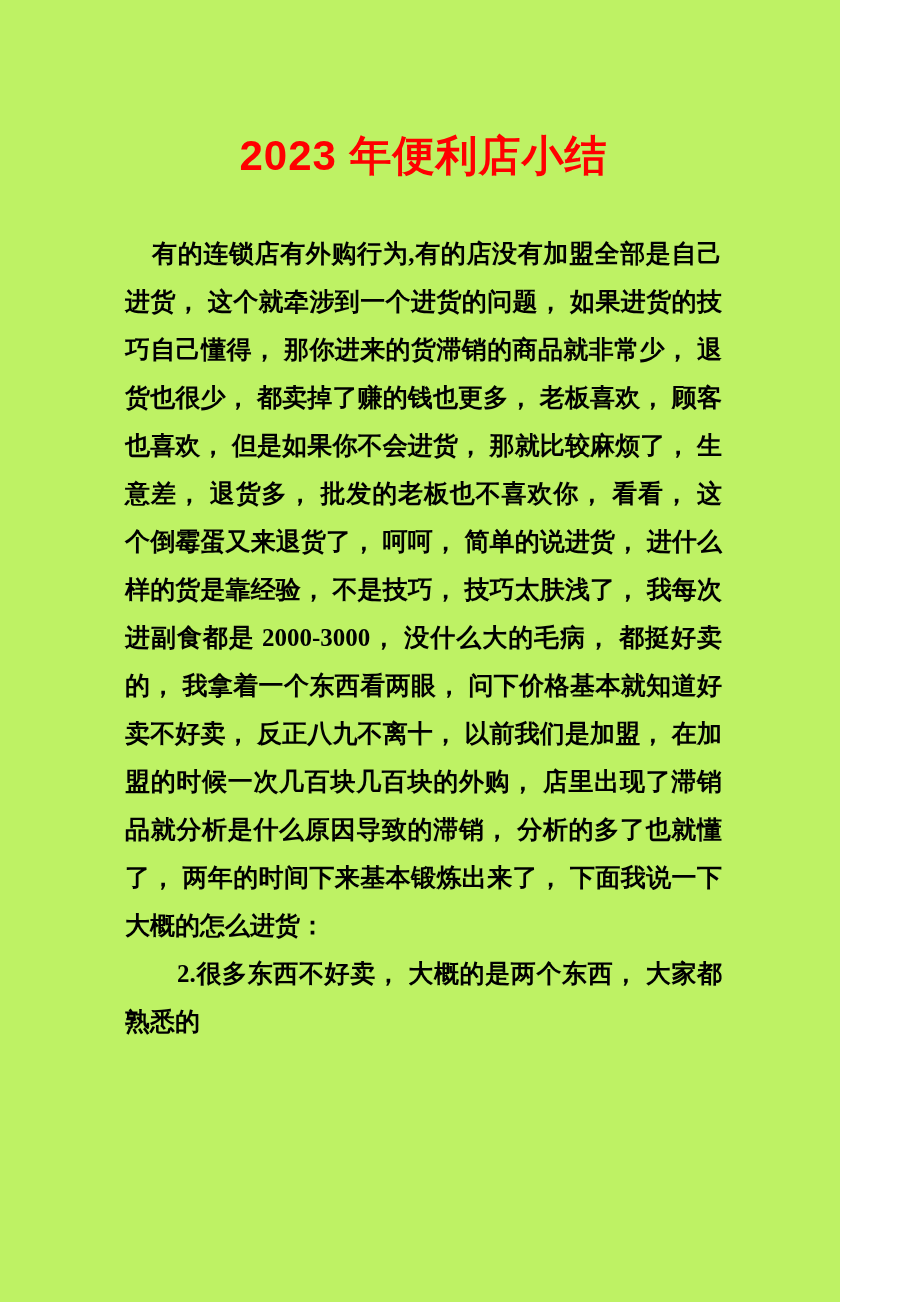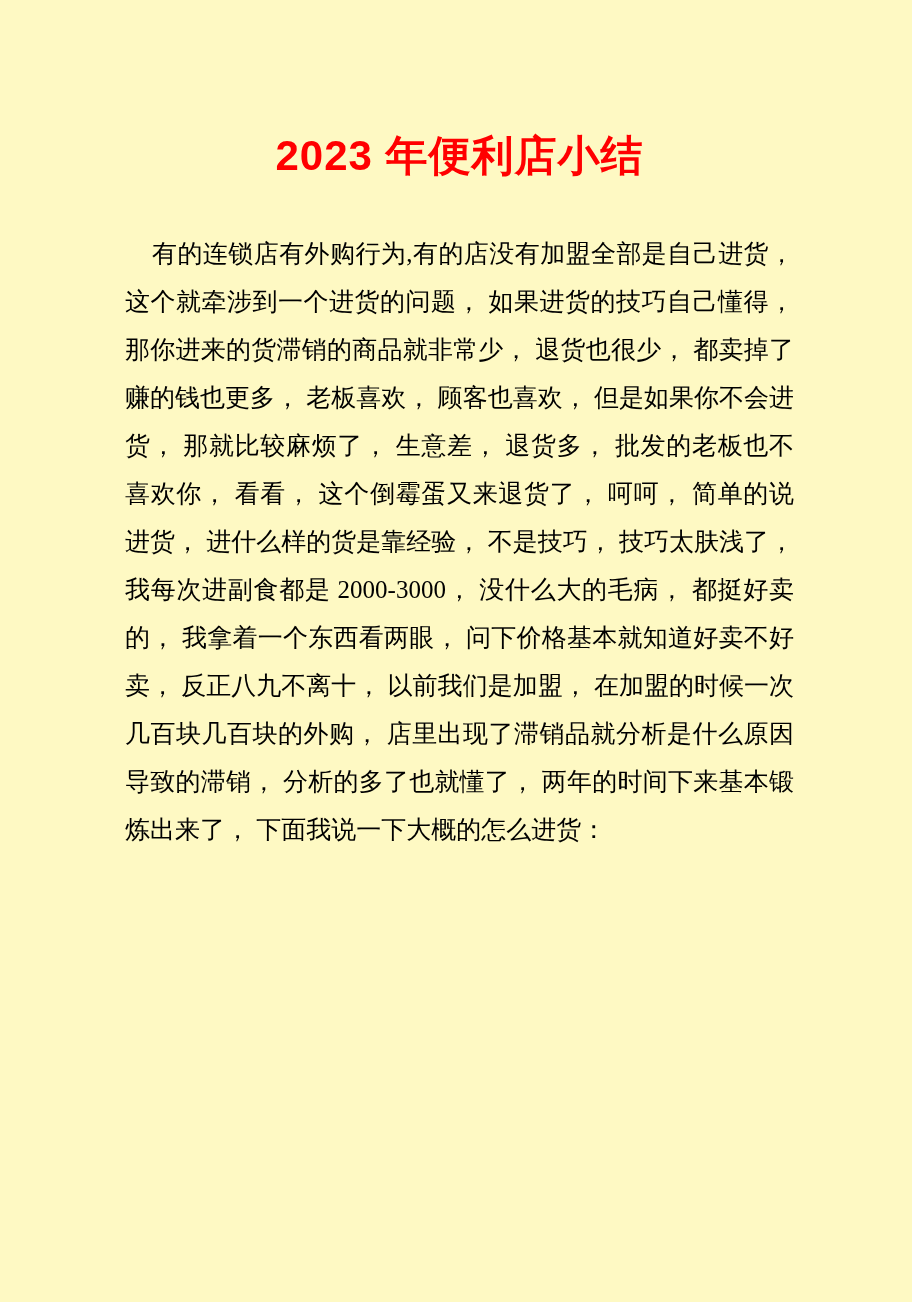--- a/index.html
+++ b/index.html
@@ -8,53 +8,55 @@
     background: #ffffff;
   }
   body {
     width: 920px;
     height: 1302px;
     overflow: hidden;
     font-family: "Liberation Serif", "DejaVu Serif", serif;
   }
   .page {
     box-sizing: border-box;
-    width: 912px;
+    width: 840px;
     height: 1302px;
-    background: #fef9c3;
+    background: #bef264;
     padding: 128px 118px 0 125px;
   }
   .doc-title {
     margin: 0 0 46px 0;
     font-family: "Liberation Sans", "DejaVu Sans", sans-serif;
     font-size: 42px;
     line-height: 56px;
     font-weight: bold;
     color: #ff0000;
     text-align: center;
     letter-spacing: 1px;
   }
   p.para {
     margin: 0;
     font-family: "Liberation Serif", "DejaVu Serif", serif;
     font-size: 25px;
     line-height: 48px;
     color: #000000;
     text-align: justify;
     word-break: normal;
+    font-weight: bold;
   }
   p.para.indent-first {
     text-indent: 27px;
   }
   p.para.indent-num {
     text-indent: 52px;
   }
 </style>
 </head>
 <body>
 
 <div class="page">
   <h1 class="doc-title">2023 年便利店小结</h1>
 
   <p class="para indent-first">有的连锁店有外购行为,有的店没有加盟全部是自己进货， 这个就牵涉到一个进货的问题， 如果进货的技巧自己懂得， 那你进来的货滞销的商品就非常少， 退货也很少， 都卖掉了赚的钱也更多， 老板喜欢， 顾客也喜欢， 但是如果你不会进货， 那就比较麻烦了， 生意差， 退货多， 批发的老板也不喜欢你， 看看， 这个倒霉蛋又来退货了， 呵呵， 简单的说进货， 进什么样的货是靠经验， 不是技巧， 技巧太肤浅了， 我每次进副食都是 2000-3000， 没什么大的毛病， 都挺好卖的， 我拿着一个东西看两眼， 问下价格基本就知道好卖不好卖， 反正八九不离十， 以前我们是加盟， 在加盟的时候一次几百块几百块的外购， 店里出现了滞销品就分析是什么原因导致的滞销， 分析的多了也就懂了， 两年的时间下来基本锻炼出来了， 下面我说一下大概的怎么进货：</p>
 
 
+  <p class="para indent-num">2.很多东西不好卖， 大概的是两个东西， 大家都熟悉的</p>
 </div>
 
 </body></html>

